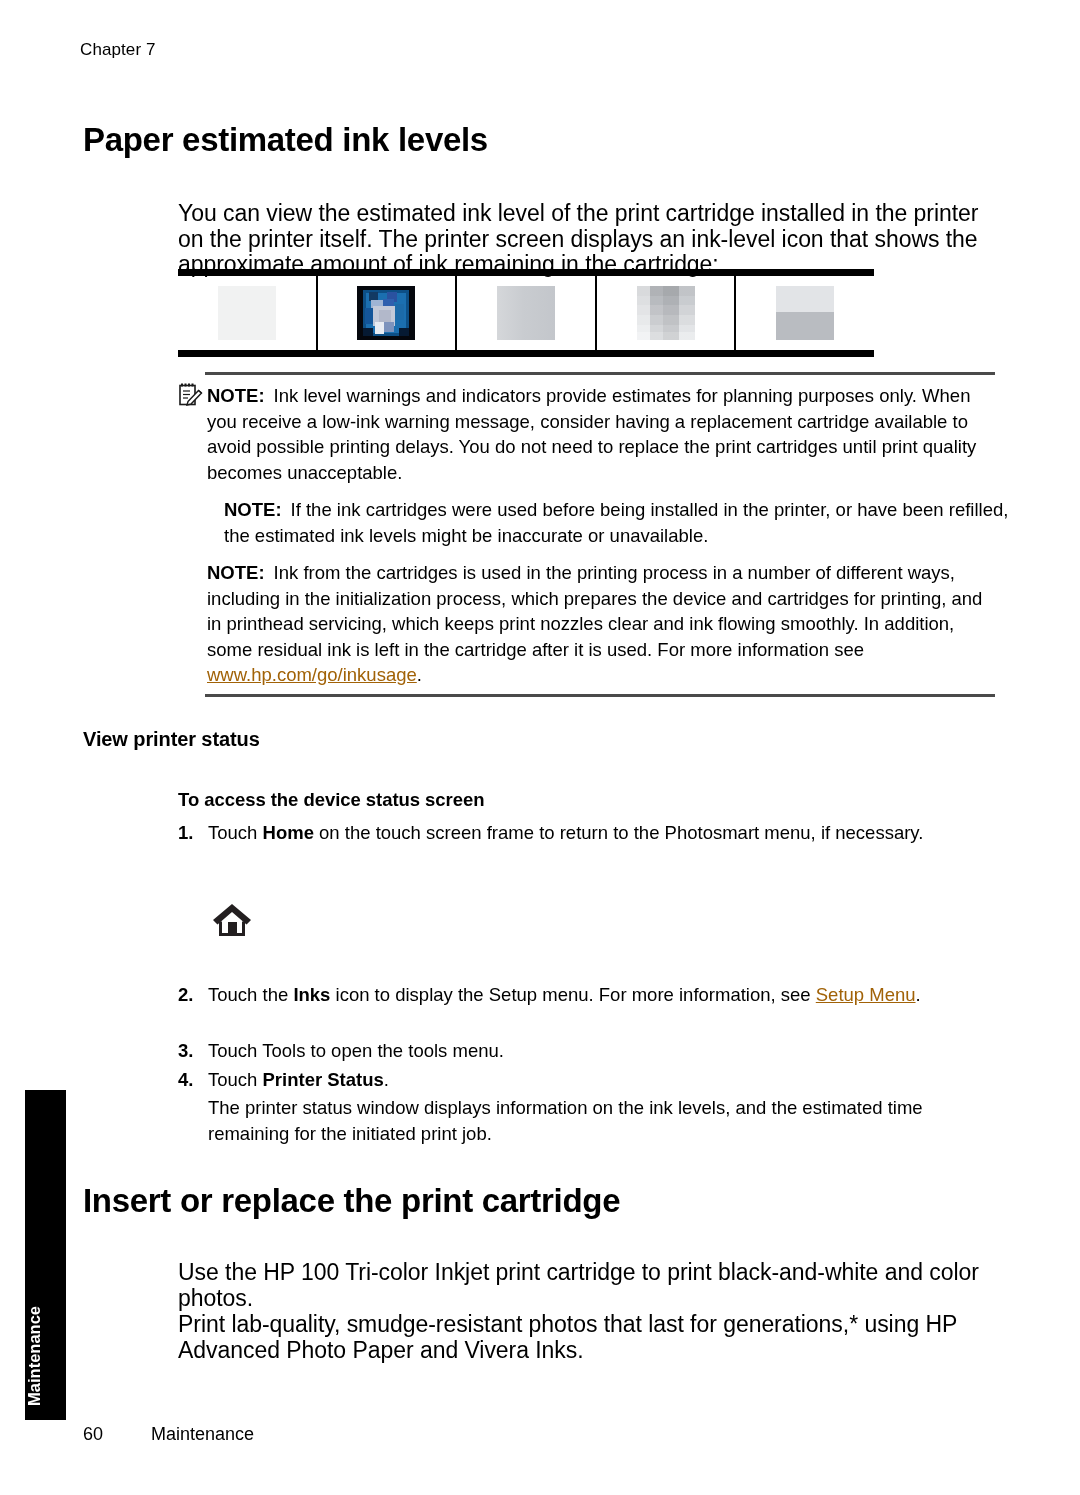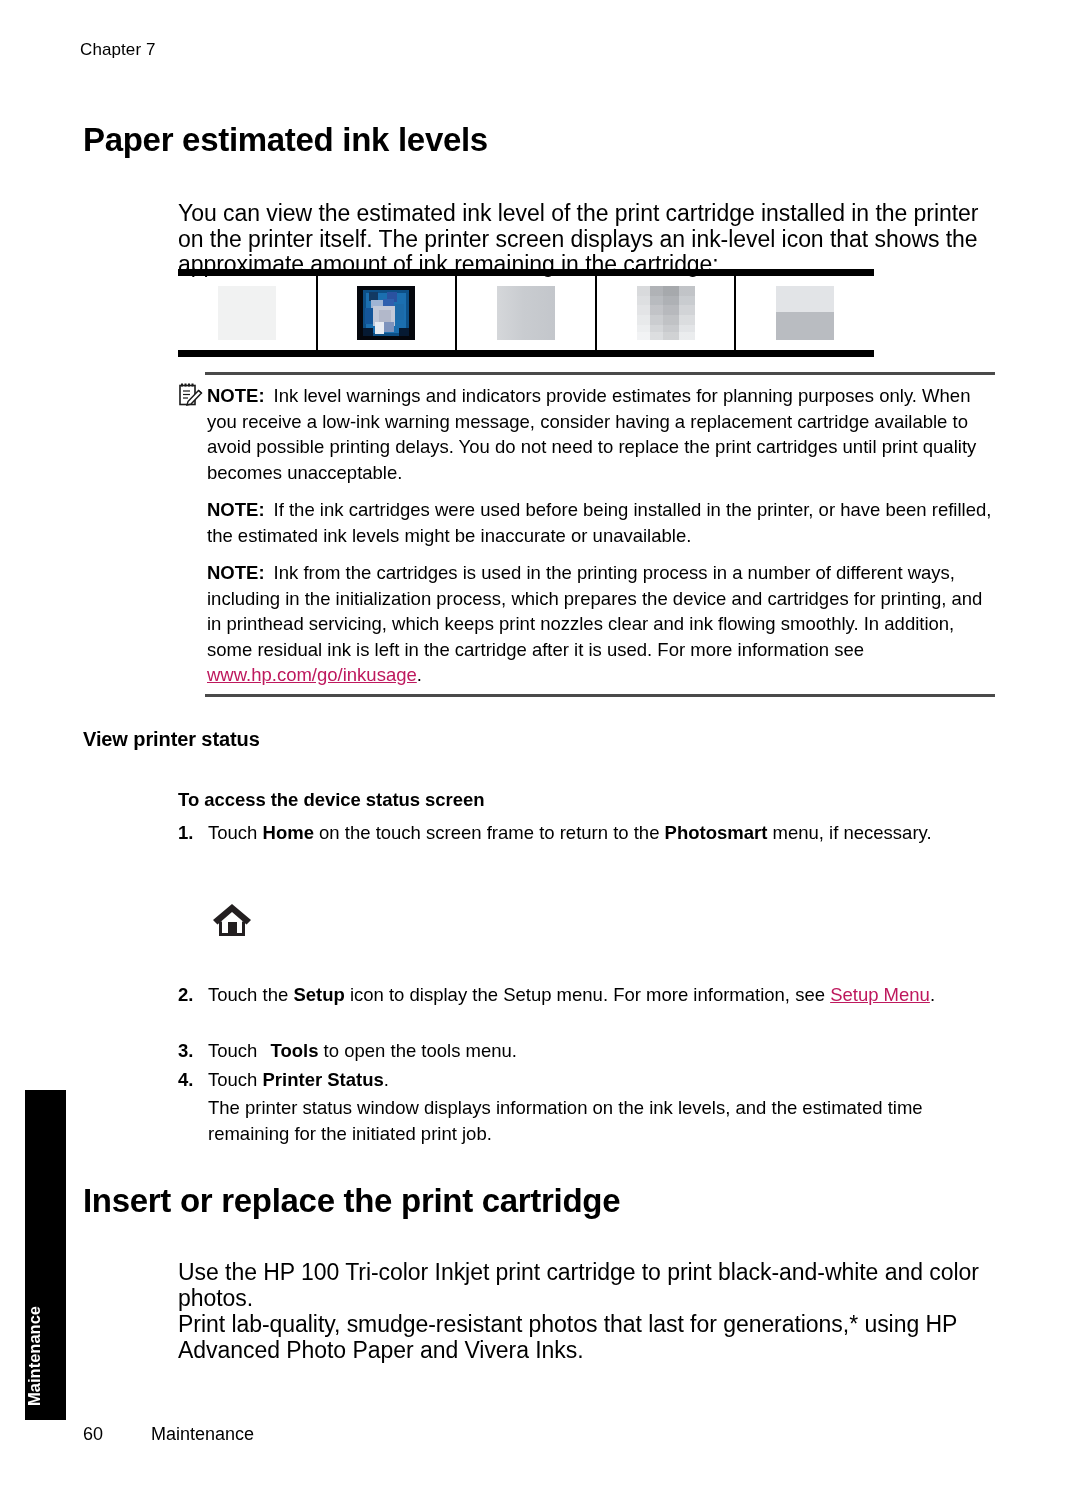--- a/index.html
+++ b/index.html
@@ -133,21 +133,21 @@
   .note-icon {
     position: absolute;
     left: 178px;
     width: 26px;
     height: 26px;
   }
   .note-lead { font-weight: bold; }
   .note-gap { display:inline-block; width:9px; }
 
   a.doclink, .doclink {
-    color: #be185d;
+    color: #a16207;
     text-decoration: underline;
   }
 
   
   .proc-head {
     position: absolute;
     left: 178px;
     font-size: 18.5px;
     font-weight: bold;
     letter-spacing: -0.05px;
@@ -283,55 +283,55 @@
     <rect x="6.5" y="1.5" width="2" height="3" fill="#1a1a1a"></rect>
     <rect x="10" y="1.5" width="2" height="3" fill="#1a1a1a"></rect>
     <rect x="13.5" y="1.5" width="2" height="3" fill="#1a1a1a"></rect>
   </svg>
 </div>
 
 <div class="note-block" style="top:383px;">
   <span class="note-lead">NOTE:</span><span class="note-gap"></span><span>Ink level warnings and indicators provide estimates for planning purposes only. When you receive a low-ink warning message, consider having a replacement cartridge available to avoid possible printing delays. You do not need to replace the print cartridges until print quality becomes unacceptable.</span>
 </div>
 
-<div class="note-block" style="top:497px;">
+<div class="note-block" style="top:497px;margin-left:17px;">
   <span class="note-lead">NOTE:</span><span class="note-gap"></span><span>If the ink cartridges were used before being installed in the printer, or have been refilled, the estimated ink levels might be inaccurate or unavailable.</span>
 </div>
 
 <div class="note-block" style="top:560px;">
   <span class="note-lead">NOTE:</span><span class="note-gap"></span><span>Ink from the cartridges is used in the printing process in a number of different ways, including in the initialization process, which prepares the device and cartridges for printing, and in printhead servicing, which keeps print nozzles clear and ink flowing smoothly. In addition, some residual ink is left in the cartridge after it is used. For more information see </span><a href="#" class="doclink">www.hp.com/go/inkusage</a><span>.</span>
 </div>
 
 <div class="note-rule" style="top:694px;"></div>
 
 <h2 class="sub-title" style="top:728px;">View printer status</h2>
 
 <div class="proc-head" style="top:789px;">To access the device status screen</div>
 
 <div class="proc-item" style="top:820px;">
   <span class="proc-num">1.</span>
-  <span class="proc-body"><span>Touch </span><span style="font-weight: bold;">Home</span><span> on the touch screen frame to return to the </span><span style="font-weight: bold;">Photosmart</span><span> menu, if necessary.</span></span>
+  <span class="proc-body"><span>Touch </span><span style="font-weight: bold;">Home</span><span> on the touch screen frame to return to the </span><span style="font-weight: normal;">Photosmart</span><span> menu, if necessary.</span></span>
 </div>
 
 <div class="home-icon-wrap">
   <svg viewBox="0 0 44 44" width="44" height="44" aria-hidden="true">
     <path d="M22 6 L41 22 L36.5 26.5 L22 14 L7.5 26.5 L3 22 Z" fill="#231f20"></path>
     <path d="M9 23.5 L9 38 L35 38 L35 23.5 L32 23.5 L32 35 L12 35 L12 23.5 Z" fill="#231f20"></path>
     <rect x="18" y="24" width="9" height="12" fill="#231f20"></rect>
   </svg>
 </div>
 
 <div class="proc-item" style="top:982px;">
   <span class="proc-num">2.</span>
-  <span class="proc-body"><span>Touch the </span><span style="font-weight: bold;">Setup</span><span> icon to display the Setup menu. For more information, see </span><a href="#" class="doclink">Setup Menu</a><span>.</span></span>
+  <span class="proc-body"><span>Touch the </span><span style="font-weight: bold;">Inks</span><span> icon to display the Setup menu. For more information, see </span><a href="#" class="doclink">Setup Menu</a><span>.</span></span>
 </div>
 
 <div class="proc-item" style="top:1038px;">
   <span class="proc-num">3.</span>
-  <span class="proc-body"><span>Touch </span><span style="font-weight: bold; margin-left: 8px;">Tools</span><span> to open the tools menu.</span></span>
+  <span class="proc-body"><span>Touch </span><span style="font-weight: normal;">Tools</span><span> to open the tools menu.</span></span>
 </div>
 
 <div class="proc-item" style="top:1067px;">
   <span class="proc-num">4.</span>
   <span class="proc-body"><span>Touch </span><span style="font-weight: bold;">Printer Status</span><span>.</span></span>
 </div>
 
 <div class="proc-item" style="top:1095px;">
   <span class="proc-body">The printer status window displays information on the ink levels, and the estimated time remaining for the initiated print job.</span>
 </div>

